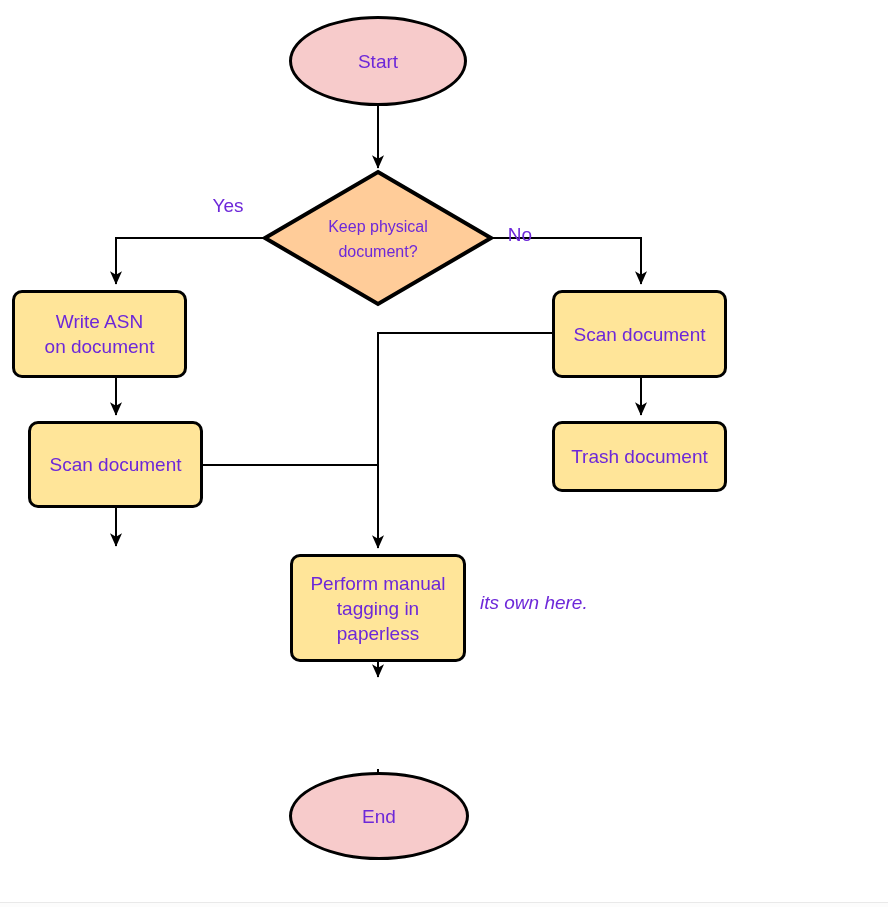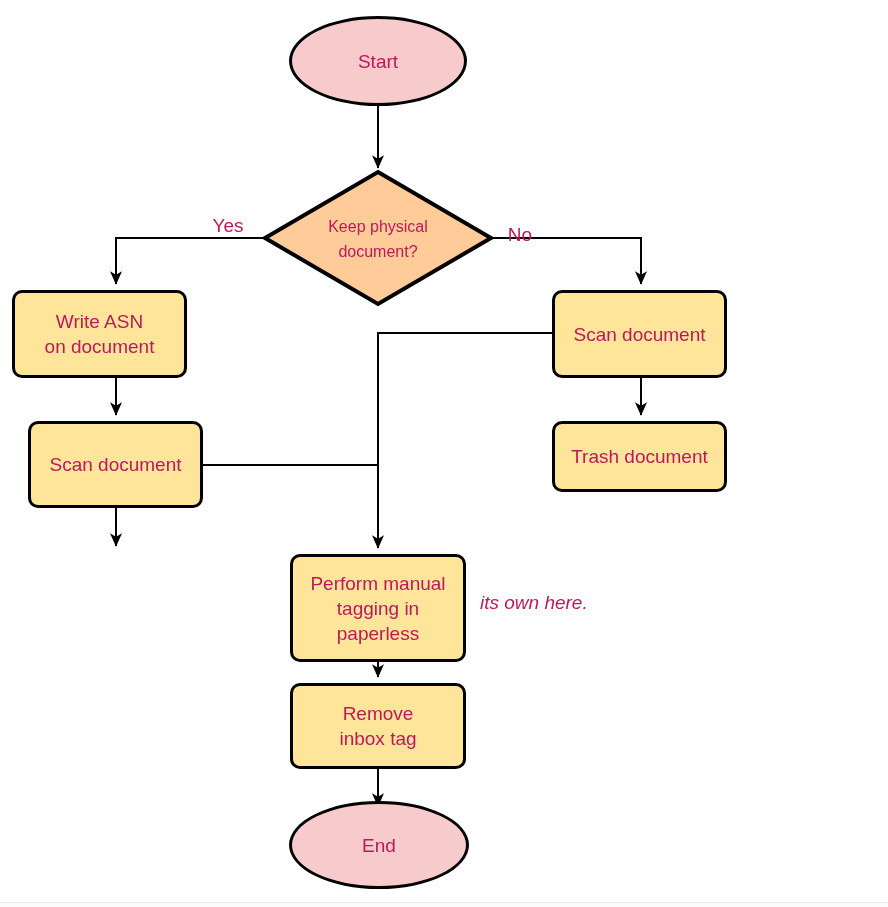--- a/index.html
+++ b/index.html
@@ -10,21 +10,21 @@
     --background: #ffffff;
   }
   * { margin: 0; padding: 0; box-sizing: border-box; }
   html, body { background: var(--background); }
   #canvas {
     position: relative;
     width: 888px;
     height: 907px;
     background: var(--background);
     font-family: "Liberation Sans", sans-serif;
-    color: #be185d;
+    color: #6d28d9;
     overflow: hidden;
   }
   #edges {
     position: absolute;
     left: 0; top: 0;
     width: 888px; height: 907px;
     z-index: 1;
   }
   .node {
     position: absolute;
@@ -110,21 +110,21 @@
     <polygon points="378,172 491,238 378,304 265,238" fill="var(--decision-fill)" stroke="var(--stroke)" stroke-width="4"></polygon>
   </svg>
 
   <div class="node terminator" style="left:289px;top:16px;width:178px;height:90px">
     <span>Start</span>
   </div>
 
   <div class="decision-label" style="left:278px;top:209px;width:200px;height:60px">Keep physical
 document?</div>
 
-  <div class="edge-label" style="left:228px;top:226px">Yes</div>
+  <div class="edge-label" style="left:228px;top:206px">Yes</div>
   <div class="edge-label" style="left:520px;top:235px">No</div>
 
   <div class="node process" style="left:12px;top:290px;width:175px;height:88px">
     <span>Write ASN
 on document</span>
   </div>
   <div class="node process" style="left:28px;top:421px;width:175px;height:87px">
     <span>Scan document</span>
   </div>
 
@@ -133,26 +133,22 @@
   </div>
   <div class="node process" style="left:552px;top:421px;width:175px;height:71px">
     <span>Trash document</span>
   </div>
 
   <div class="node process" style="left:290px;top:554px;width:176px;height:108px">
     <span>Perform manual
 tagging in
 paperless</span>
   </div>
-  <div class="node process" style="left:290px;top:683px;width:176px;height:86px">
-    <span>Remove
-inbox tag</span>
-  </div>
 
-  <div class="node terminator" style="left:289px;top:801px;width:180px;height:88px">
+  <div class="node terminator" style="left:289px;top:772px;width:180px;height:88px">
     <span>End</span>
   </div>
 
   <div class="annotation" style="left:480px;top:589px">
     <div>its own here.</div>
   </div>
 
   <div class="page-bottom-edge"></div>
 
 </div>

